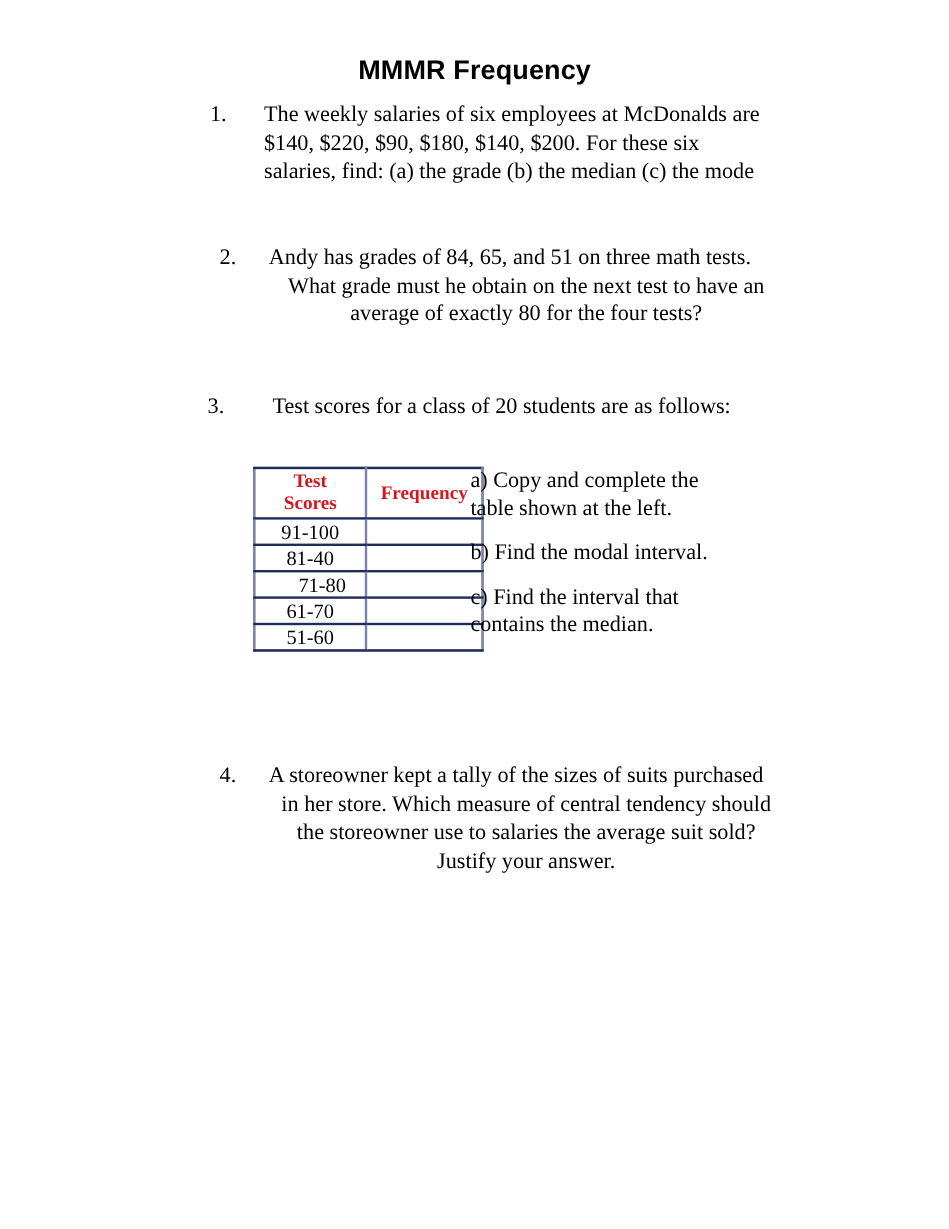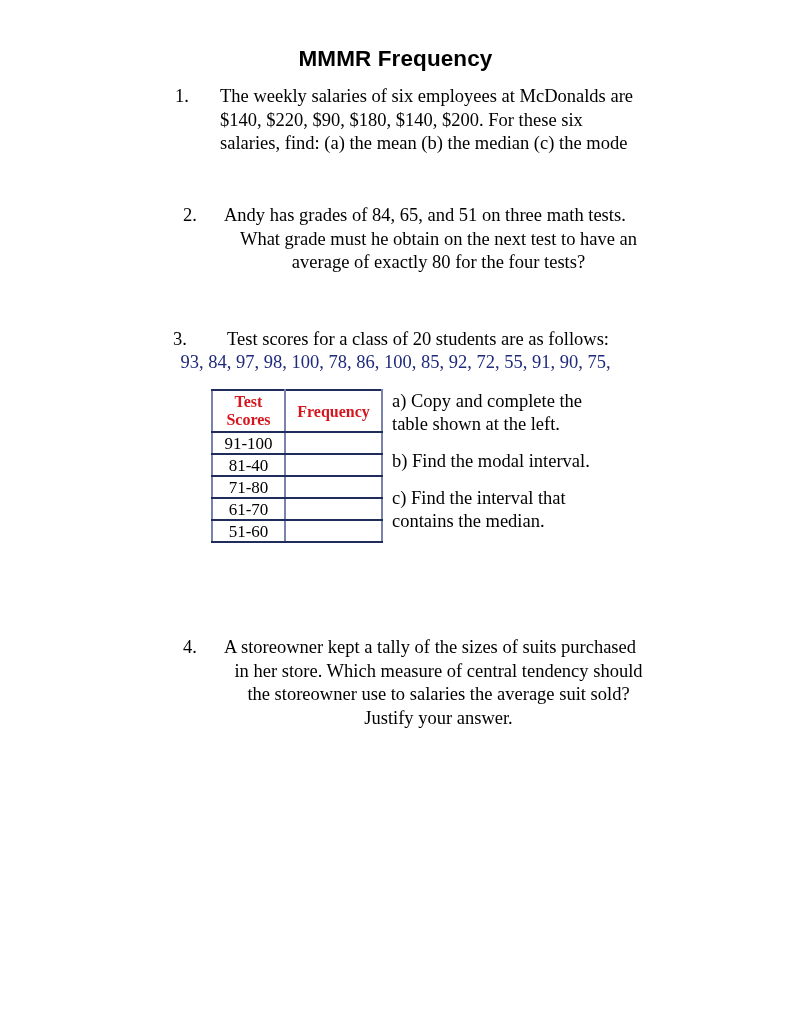--- a/index.html
+++ b/index.html
@@ -138,42 +138,41 @@
 
 <div class="page">
 
   <div class="doc-title">MMMR Frequency</div>
 
   <div class="q-block" id="q1">
     <span class="q-num">1.</span>
     <div class="q-body">
       <div class="q-line">The weekly salaries of six employees at McDonalds are</div>
       <div class="q-line">$140, $220, $90, $180, $140, $200. For these six</div>
-      <div class="q-line">salaries, find: (a) the mean (b) the median (c) the mode</div>
+      <div class="q-line">salaries, find: (a) the grade (b) the median (c) the mode</div>
     </div>
   </div>
 
   <div class="q-block" id="q2">
     <span class="q-num">2.</span>
     <div class="q-body">
       <div class="q-line">Andy has grades of 84, 65, and 51 on three math tests.</div>
       <div class="q-line">What grade must he obtain on the next test to have an</div>
       <div class="q-line">average of exactly 80 for the four tests?</div>
     </div>
   </div>
 
   <div class="q-block" id="q3">
     <span class="q-num">3.</span>
     <div class="q-body">
       <div class="q-line">Test scores for a class of 20 students are as follows:</div>
     </div>
   </div>
 
   <div class="q3-data" style="top:351px;">
-    <span class="data-line" style="color: rgb(31, 42, 122);">93, 84, 97, 98, 100, 78, 86, 100, 85, 92, 72, 55, 91, 90, 75,</span>
   </div>
 
   <table class="freq-table">
     <thead>
       <tr>
         <th class="col-scores" style="color: rgb(212, 22, 30); border-color: rgb(31, 44, 92) rgb(122, 131, 174);">
           <span>Test</span>
           <span>Scores</span>
         </th>
         <th class="col-freq" style="color: rgb(212, 22, 30); border-color: rgb(31, 44, 92) rgb(122, 131, 174);">Frequency</th>
@@ -182,21 +181,21 @@
     <tbody>
       <tr>
         <td class="col-scores" style="border-color: rgb(31, 44, 92) rgb(122, 131, 174);">91-100</td>
         <td class="col-freq" style="border-color: rgb(31, 44, 92) rgb(122, 131, 174);"></td>
       </tr>
       <tr>
         <td class="col-scores" style="border-color: rgb(31, 44, 92) rgb(122, 131, 174);">81-40</td>
         <td class="col-freq" style="border-color: rgb(31, 44, 92) rgb(122, 131, 174);"></td>
       </tr>
       <tr>
-        <td class="col-scores" style="border-color: rgb(31, 44, 92) rgb(122, 131, 174);">71-80</td>
+        <td class="col-scores" style="border-color: rgb(31, 44, 92) rgb(122, 131, 174); padding-left: 20px;">71-80</td>
         <td class="col-freq" style="border-color: rgb(31, 44, 92) rgb(122, 131, 174);"></td>
       </tr>
       <tr>
         <td class="col-scores" style="border-color: rgb(31, 44, 92) rgb(122, 131, 174);">61-70</td>
         <td class="col-freq" style="border-color: rgb(31, 44, 92) rgb(122, 131, 174);"></td>
       </tr>
       <tr>
         <td class="col-scores" style="border-color: rgb(31, 44, 92) rgb(122, 131, 174);">51-60</td>
         <td class="col-freq" style="border-color: rgb(31, 44, 92) rgb(122, 131, 174);"></td>
       </tr>

